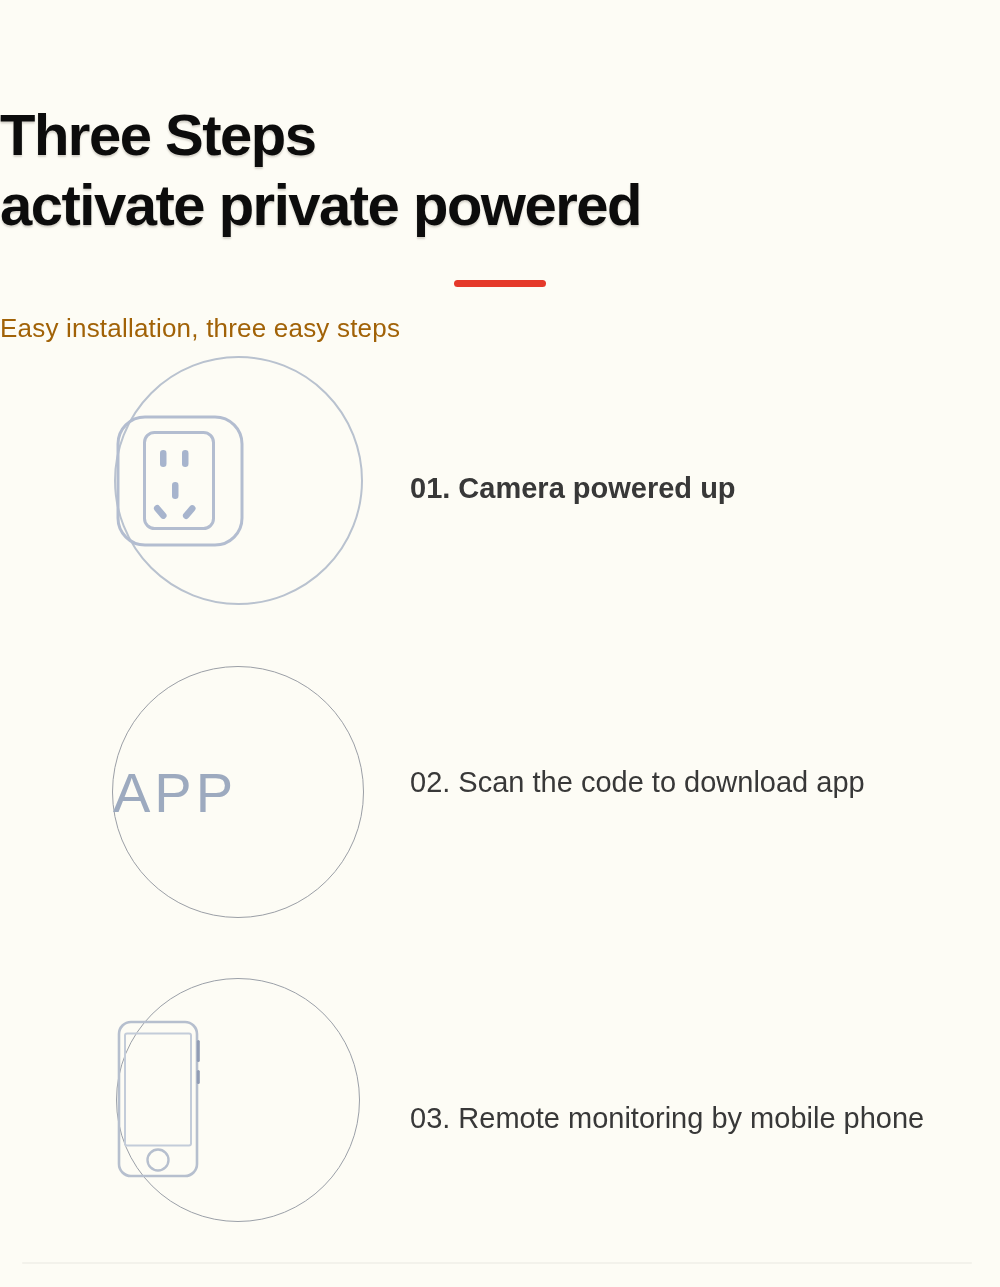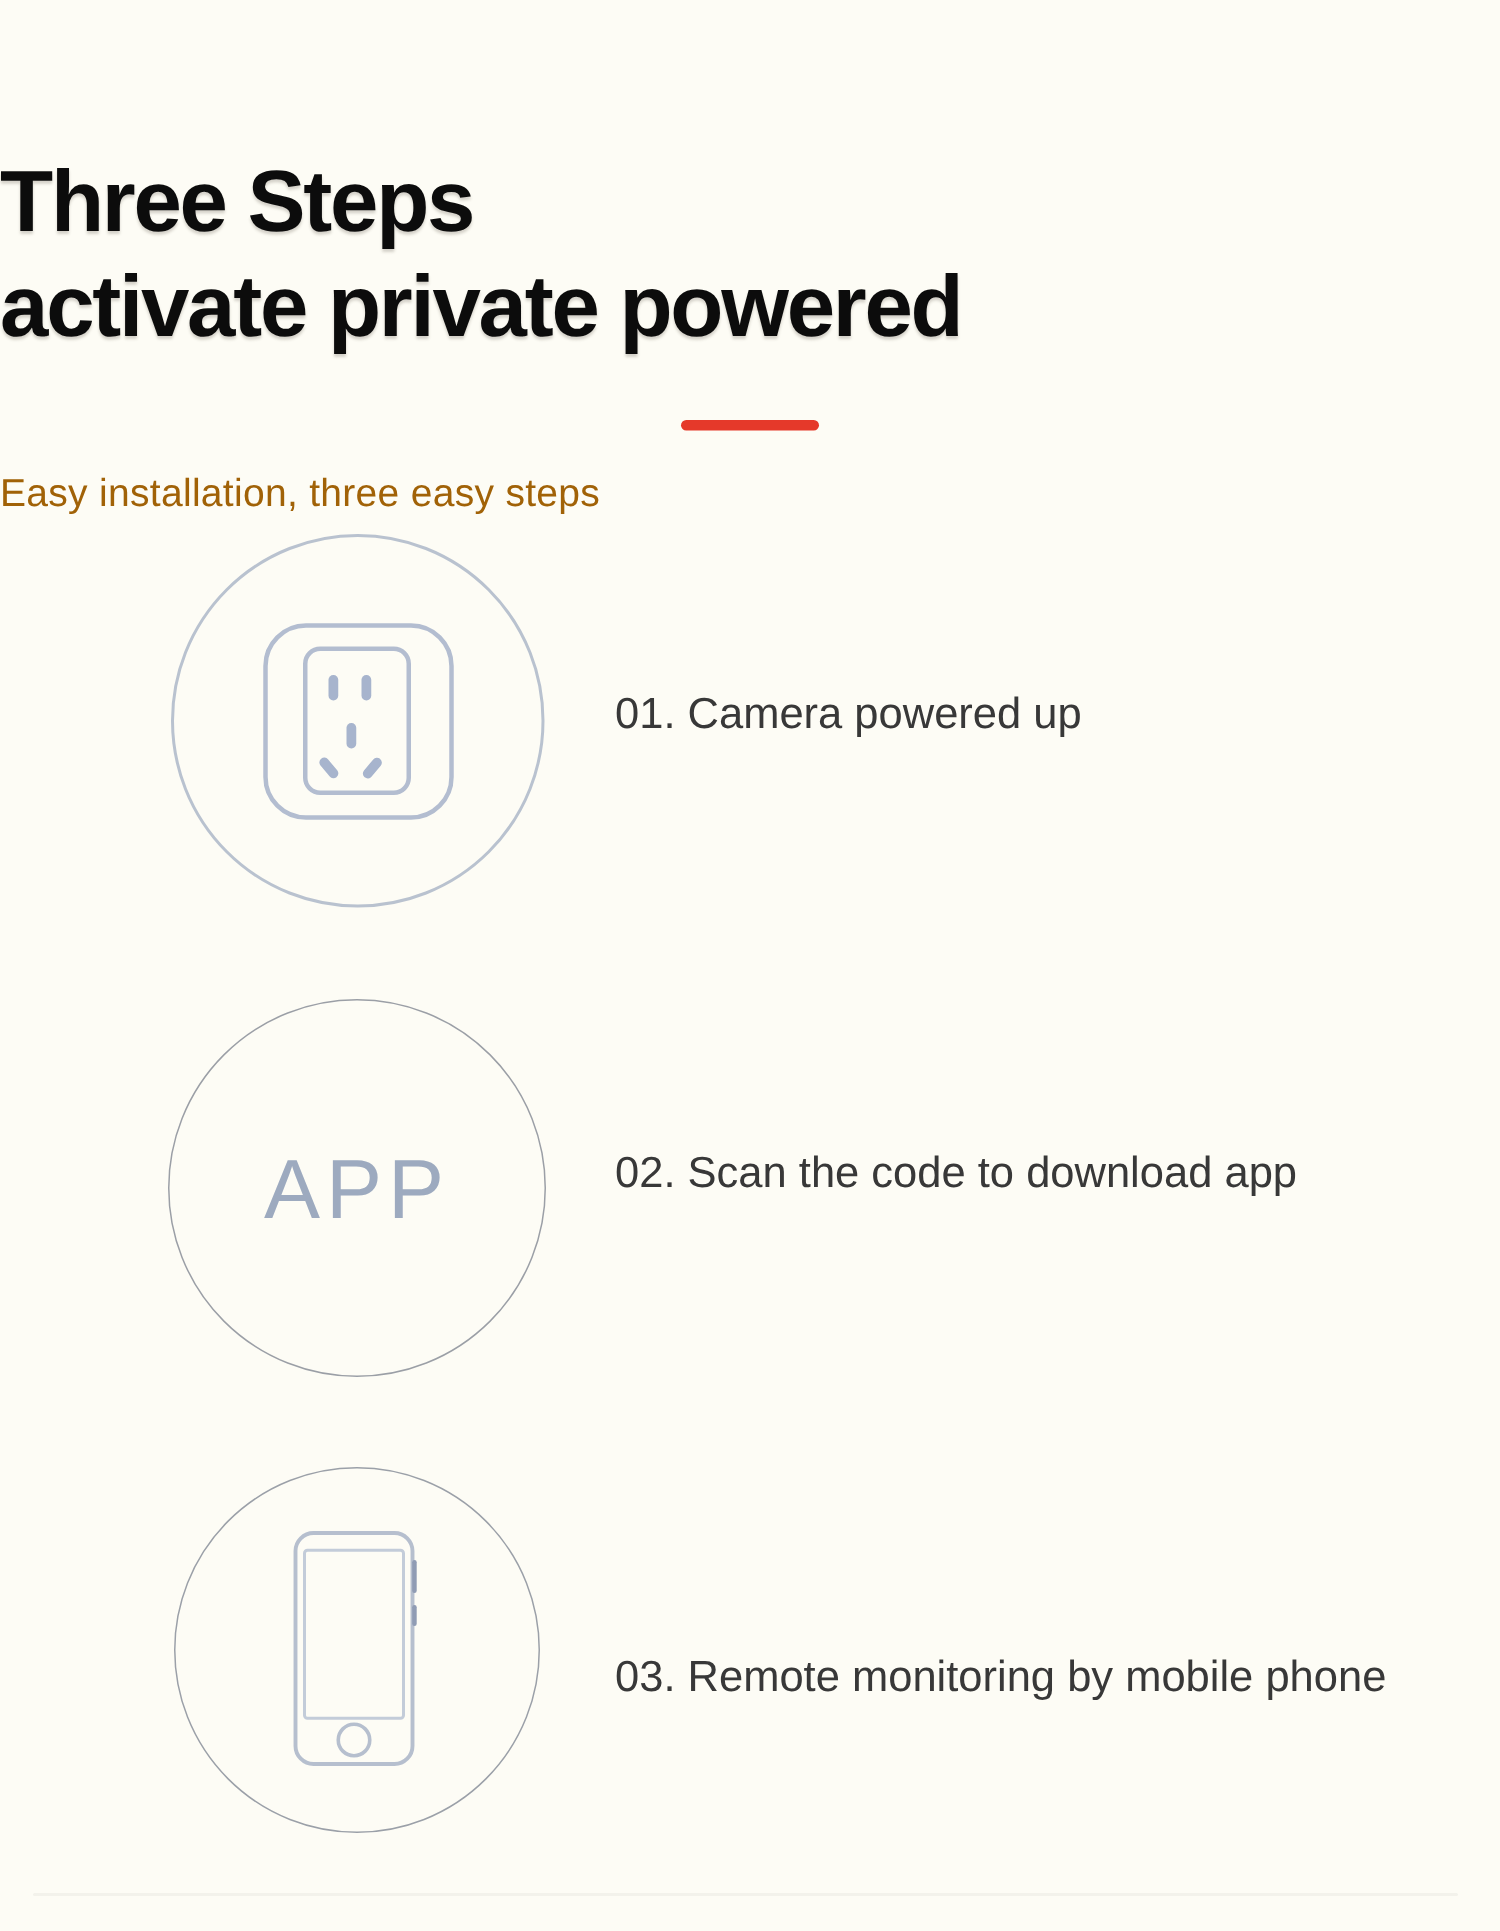--- a/index.html
+++ b/index.html
@@ -42,42 +42,42 @@
     letter-spacing: 0.2px;
   }
 
   
   .circle {
     position: absolute;
     border-radius: 50%;
     background: transparent;
     display: flex;
     align-items: center;
-    justify-content: center;
+    justify-content: flex-start;
   }
   .circle-1 { left: 114px; top: 356px; width: 245px; height: 245px; border: 2px solid #b9c2cf; }
   .circle-2 { left: 112px; top: 666px; width: 250px; height: 250px; border: 1.5px solid #9b9fa6; }
   .circle-3 { left: 116px; top: 978px; width: 242px; height: 242px; border: 1.5px solid #9ba0a8; }
 
   .app-word {
     font-size: 56px;
     color: #9daabf;
     letter-spacing: 4px;
     font-weight: 400;
   }
 
   
   .step-label {
     position: absolute;
     left: 410px;
     font-size: 29px;
     color: #383838;
     white-space: nowrap;
   }
-  .label-1 { top: 460px; }
+  .label-1 { top: 472px; font-weight: bold; }
   .label-2 { top: 766px; }
   .label-3 { top: 1102px; text-align: right; }
 
   
   .bottom-rule {
     position: absolute;
     left: 22px;
     right: 28px;
     top: 1262px;
     height: 2px;

